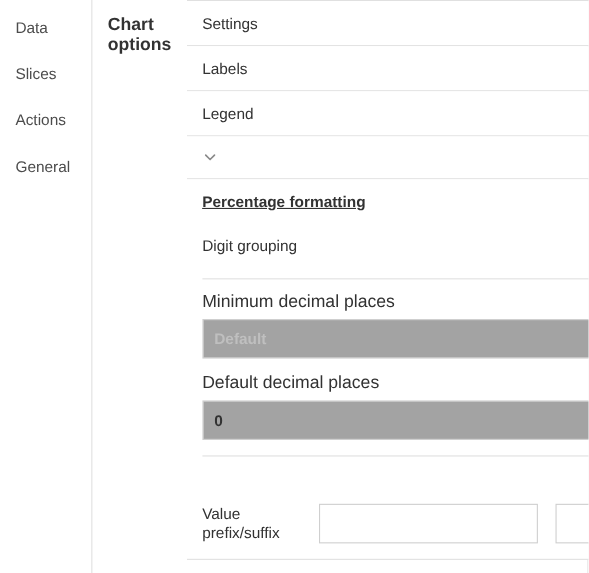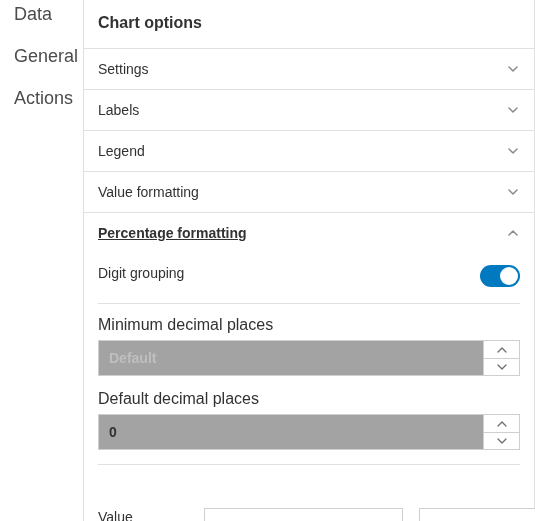--- a/index.html
+++ b/index.html
@@ -32,34 +32,34 @@
   .sidebar{
     width:84px;
     flex:0 0 84px;
     background:var(--sidebar-bg);
     border-right:1px solid var(--border);
     padding-top:4px;
   }
   .sidebar-item{
     height:42px;
     display:flex;
-    align-items:flex-start;
+    align-items:center;
     padding:0 14px;
     color:#4c4c4c;
     cursor:pointer;
-    font-size:18px;
+    font-size:14px;
   }
   .sidebar-item.selected{
     background:var(--selected);
   }
   
   .main{
     flex:1 1 auto;
     display:flex;
-    flex-direction:column;
+    flex-direction:row;
     min-width:0;
   }
   .page-title{
     font-size:16px;
     font-weight:600;
     padding:14px 14px 16px 14px;
   }
   .accordions{
     border-top:1px solid var(--border);
   }
@@ -133,24 +133,27 @@
 </head>
 <body>
 
 <div class="app">
 
   <nav class="sidebar">
     <div class="sidebar-item">
       <span>Data</span>
     </div>
     <div class="sidebar-item">
+      <span>Slices</span>
+    </div>
+    <div class="sidebar-item">
+      <span>Actions</span>
+    </div>
+    <div class="sidebar-item">
       <span>General</span>
-    </div>
-    <div class="sidebar-item">
-      <span>Actions</span>
     </div>
   </nav>
 
   <main class="main">
     <div class="page-title">Chart options</div>
 
     <div class="accordions">
 
       <div class="acc">
         <div class="acc-header">
@@ -180,21 +183,20 @@
           <span class="chevron">
             <svg width="14" height="14" viewBox="0 0 14 14">
                 <path d="M3 5l4 4 4-4"></path>
               </svg>
           </span>
         </div>
       </div>
 
       <div class="acc">
         <div class="acc-header">
-          <span>Value formatting</span>
           <span class="chevron">
             <svg width="14" height="14" viewBox="0 0 14 14">
                 <path d="M3 5l4 4 4-4"></path>
               </svg>
           </span>
         </div>
       </div>
 
       <div class="acc">
         <div class="acc-header" style="font-weight:600;text-decoration:underline;">

